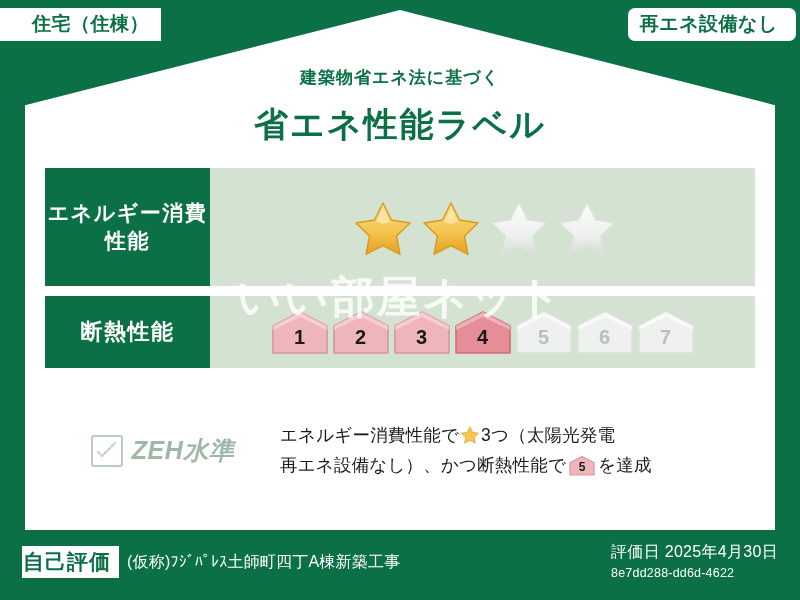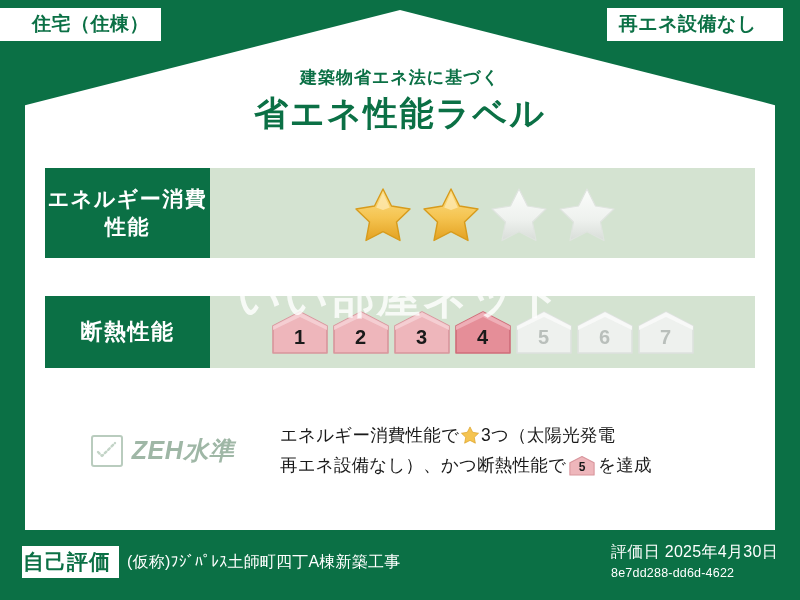--- a/index.html
+++ b/index.html
@@ -41,21 +41,21 @@
     background: #ffffff;
     color: #0b7045;
     font-size: 19px;
     font-weight: bold;
     letter-spacing: 0.5px;
     padding: 5px 12px 6px 12px;
     line-height: 1.15;
     white-space: nowrap;
   }
   #badge-building-type { left: 0px; padding-left: 32px; }
-  #badge-renewable    { right: 17px; padding-right: 26px; }
+  #badge-renewable    { right: 4px; padding-right: 18px; border-radius: 7px; }
 
   
   #title-block {
     position: absolute;
     left: 0;
     top: 68px;
     width: 800px;
     text-align: center;
     z-index: 4;
   }
@@ -65,21 +65,21 @@
     font-weight: bold;
     letter-spacing: 1px;
     line-height: 1.2;
   }
   #title-main {
     color: #0b7045;
     font-size: 34px;
     font-weight: bold;
     letter-spacing: 2px;
     line-height: 1.3;
-    margin-top: 3px;
+    margin-top: 14px;
   }
 
   
   #watermark {
     position: absolute;
     left: 0;
     top: 268px;
     width: 800px;
     text-align: center;
     font-size: 44px;
@@ -93,21 +93,21 @@
 
   
   .perf-row {
     position: absolute;
     left: 45px;
     width: 710px;
     display: flex;
     align-items: stretch;
     z-index: 2;
   }
-  #row-energy { top: 168px; height: 90px; }
+  #row-energy { top: 168px; height: 118px; }
   #row-insulation { top: 296px; height: 72px; }
 
   .perf-label {
     background: #0b7045;
     color: #ffffff;
     font-size: 22px;
     font-weight: bold;
     letter-spacing: 1.5px;
     line-height: 1.35;
     display: flex;

